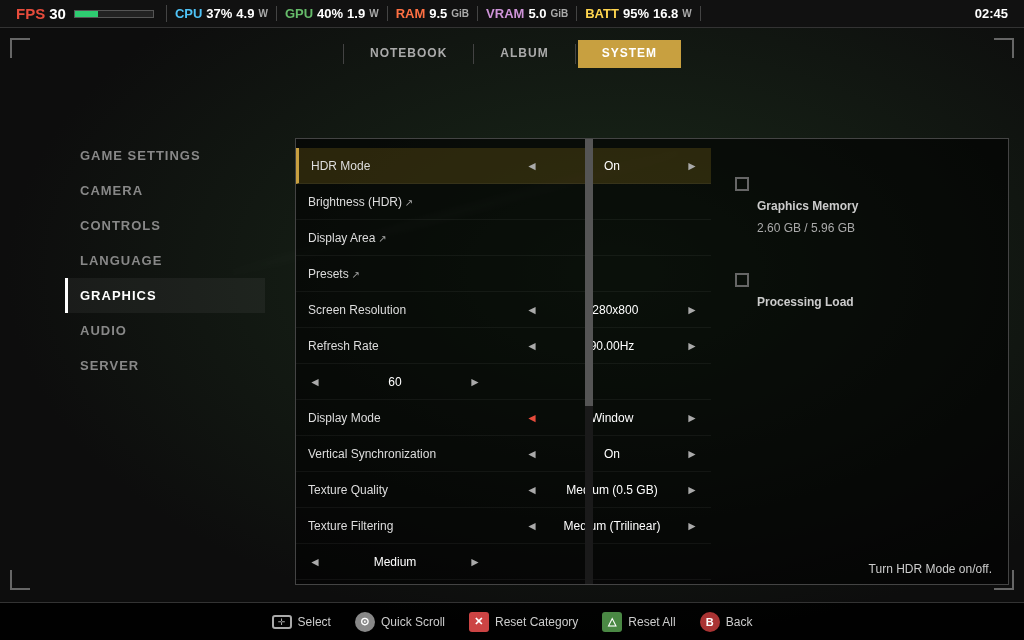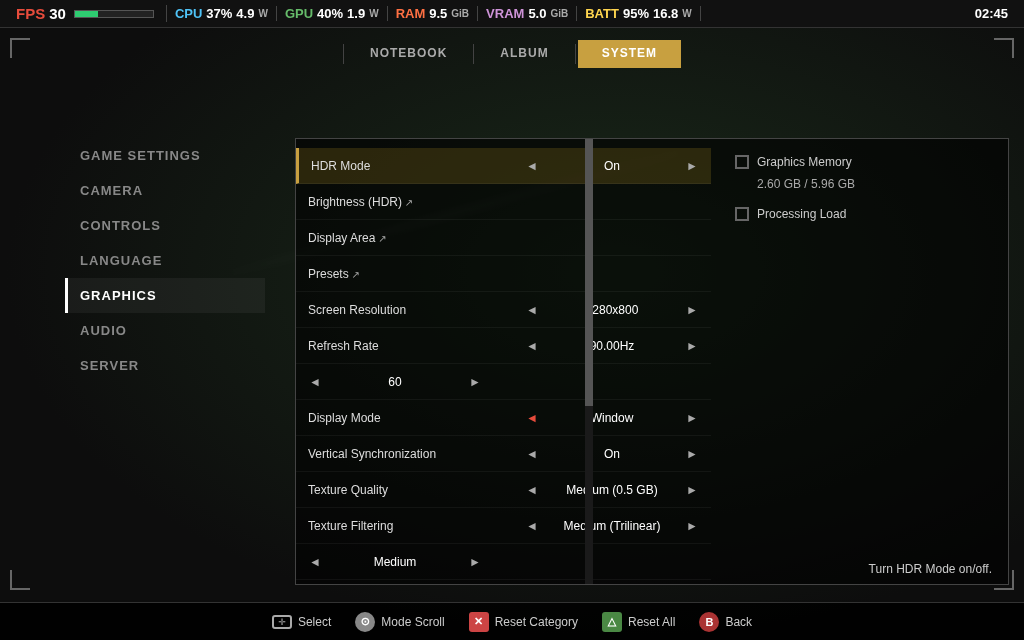--- a/index.html
+++ b/index.html
@@ -260,21 +260,22 @@
     }
     .checkbox-box {
       width: 14px;
       height: 14px;
       border: 2px solid #666;
       background: transparent;
     }
     .right-label {
       font-size: 12px;
       color: #ccc;
-      font-weight: normal;
+      font-weight: bold;
+      margin-top: 44px;
     }
     .right-values {
       font-size: 12px;
       color: #aaa;
       padding-left: 22px;
       margin-top: 4px;
     }
 
     
     #hint-text {
@@ -545,21 +546,21 @@
   <div id="bottom-bar">
 
     <div class="bottom-btn">
       <div style="display:flex;gap:2px;align-items:center">
         <div style="width:20px;height:14px;border:2px solid #aaa;border-radius:3px;display:flex;align-items:center;justify-content:center;font-size:9px;color:#aaa;">✛</div>
       </div>
       <span class="btn-label">Select</span>
     </div>
     <div class="bottom-btn">
       <div class="btn-icon circle">⊙</div>
-      <span class="btn-label">Mode Scroll</span>
+      <span class="btn-label">Quick Scroll</span>
     </div>
     <div class="bottom-btn">
       <div class="btn-icon square">✕</div>
       <span class="btn-label">Reset Category</span>
     </div>
     <div class="bottom-btn">
       <div class="btn-icon triangle-y">△</div>
       <span class="btn-label">Reset All</span>
     </div>
     <div class="bottom-btn">

